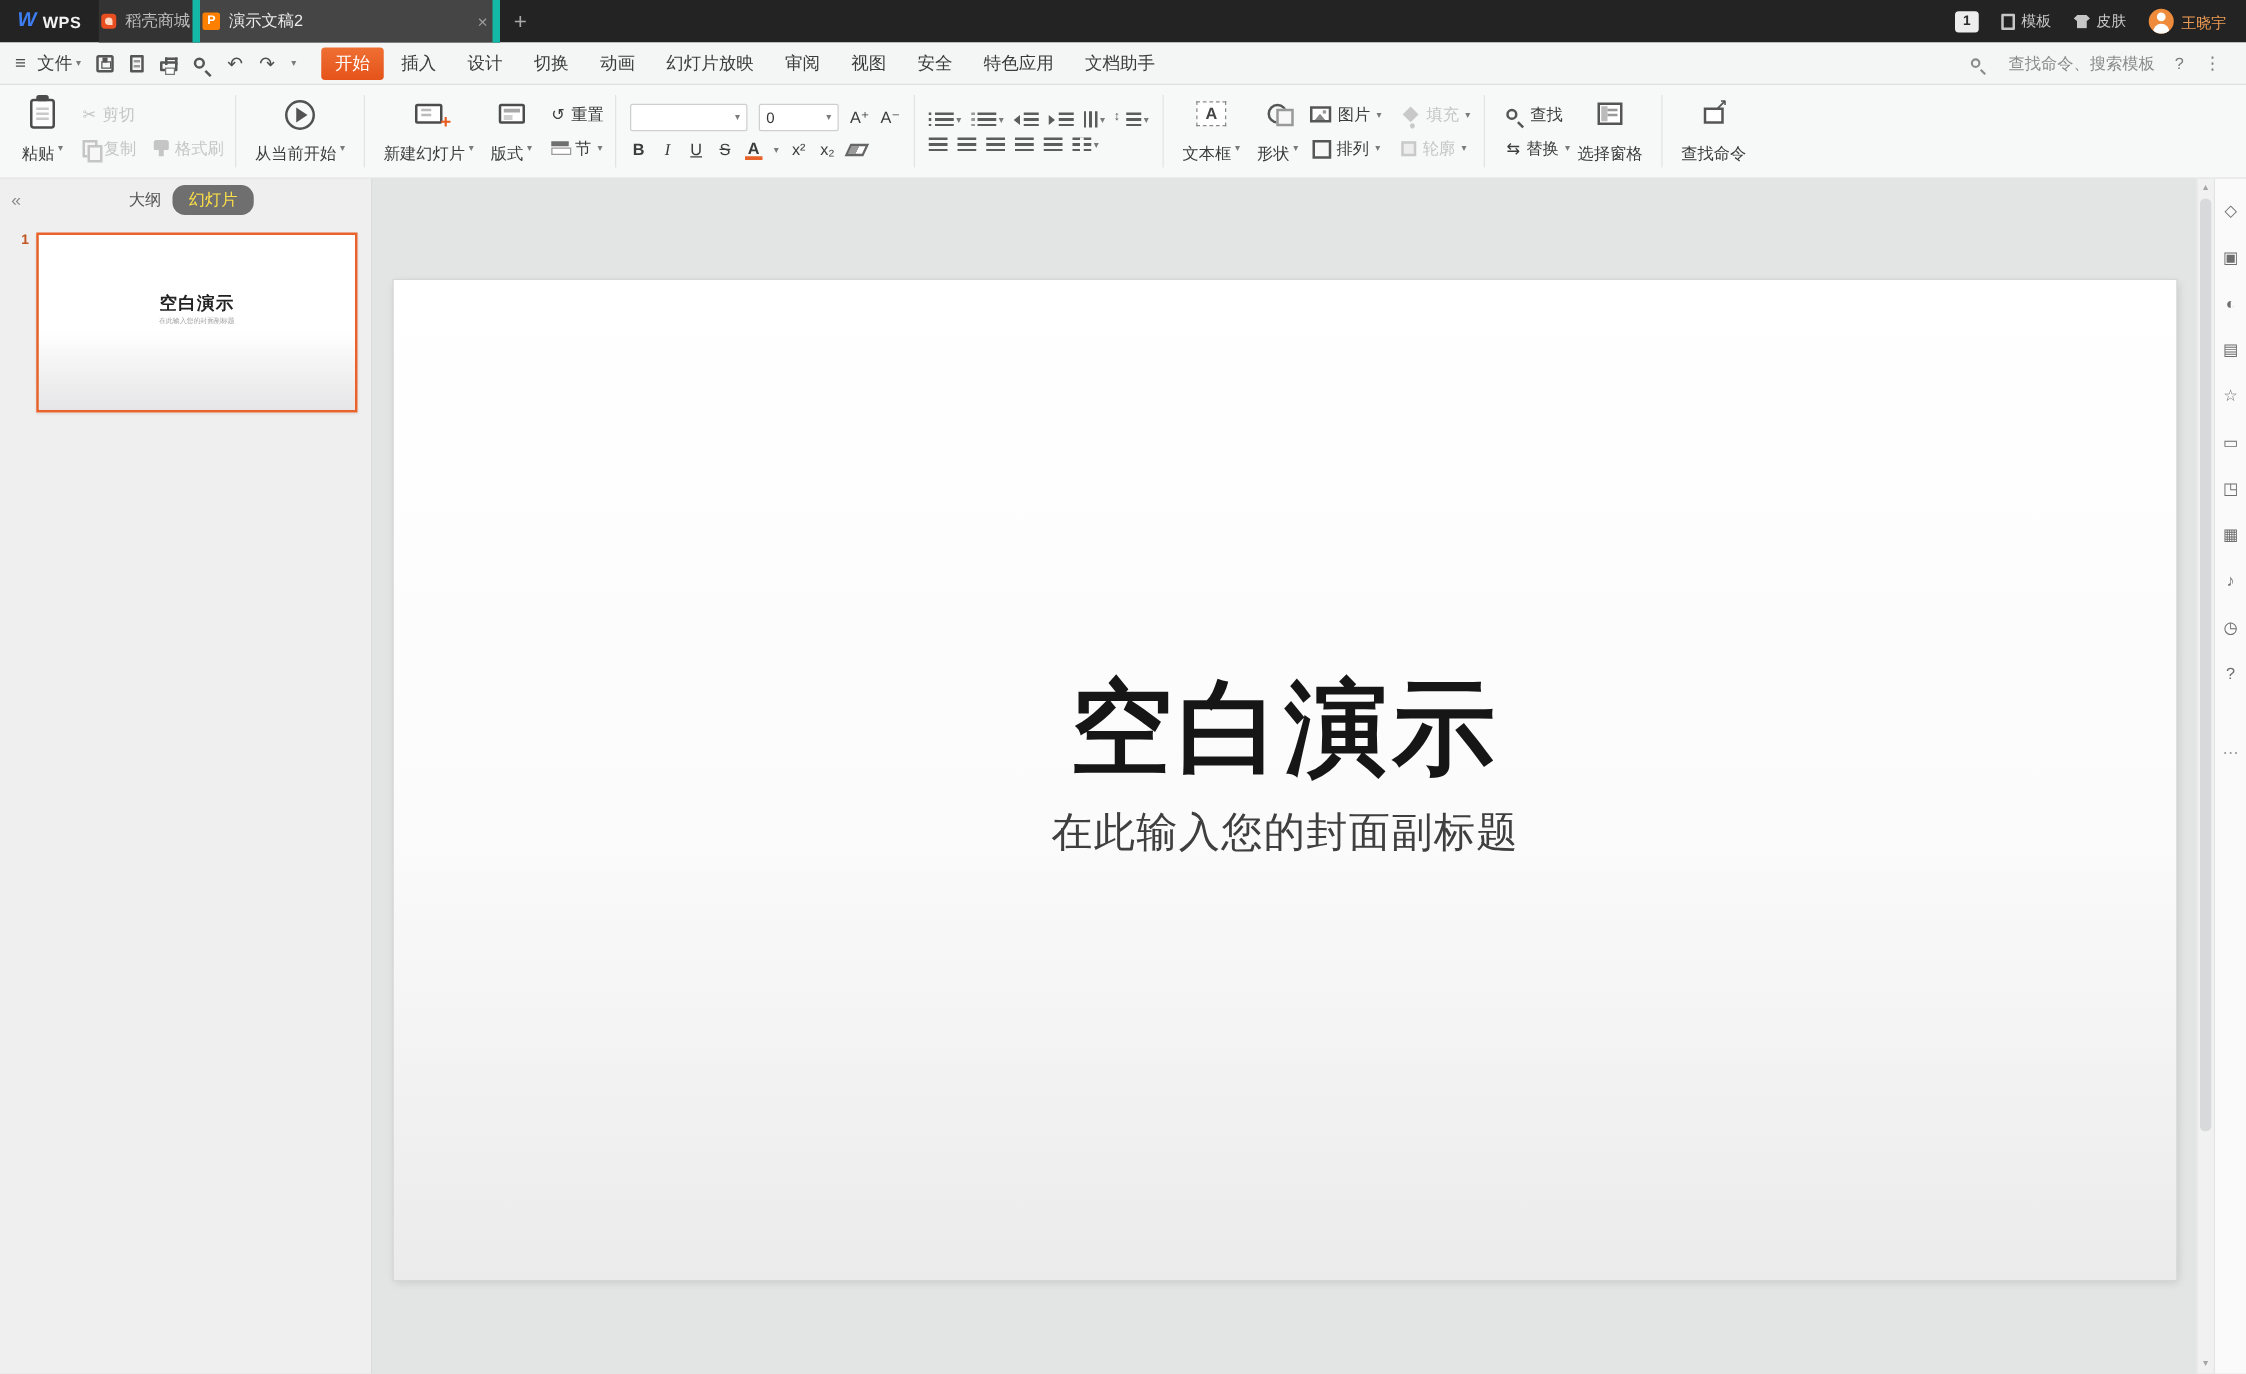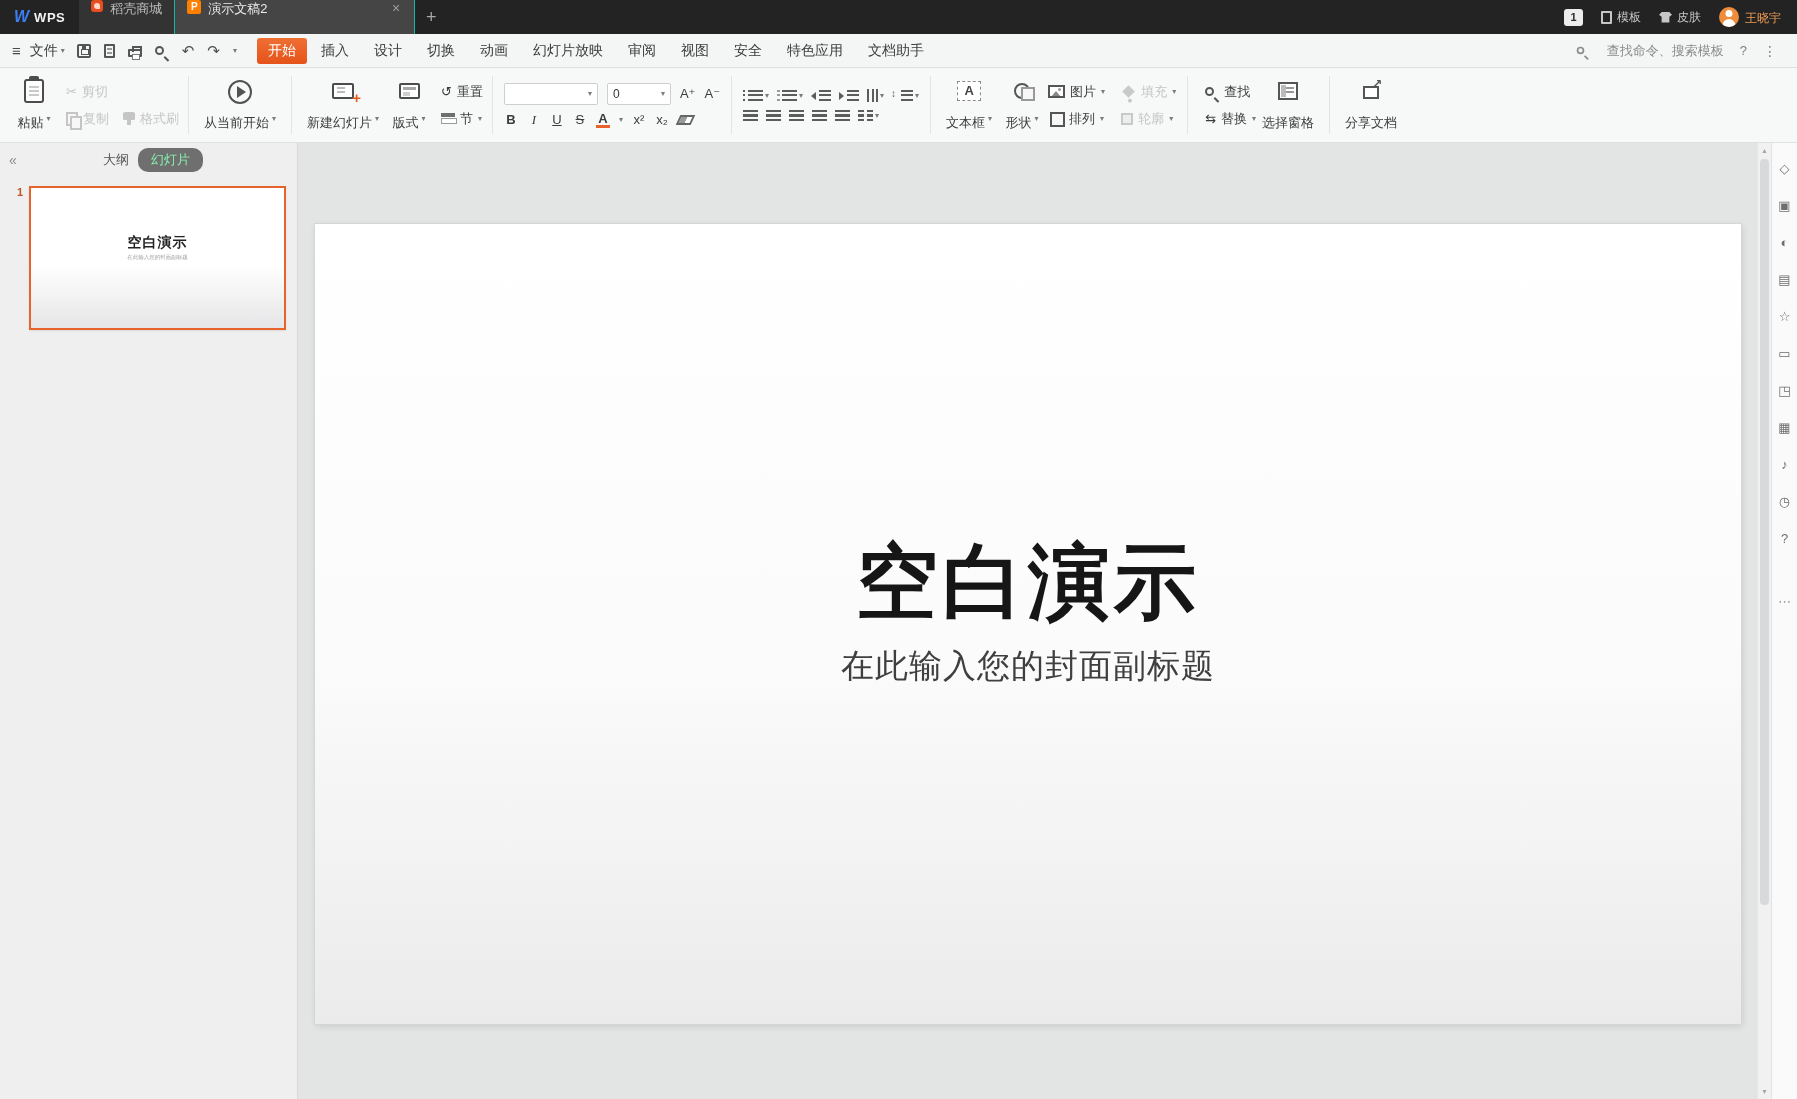--- a/index.html
+++ b/index.html
@@ -5,21 +5,21 @@
   * { margin:0; padding:0; box-sizing:border-box; }
   html,body { width:1797px; height:1099px; overflow:hidden; }
   body { font-family:"Liberation Sans","DejaVu Sans",sans-serif; font-size:13px; background:#e3e4e4; cursor:default; }
 
   
   .titlebar { height:34px; background:#232323; display:flex; align-items:stretch; color:#c9c9c9; }
   .tb-left { display:flex; align-items:stretch; }
   .wps-home { display:flex; align-items:center; gap:5px; padding:0 14px; }
   .wps-w { color:#3d7ef2; font-weight:bold; font-size:16px; font-style:italic; }
   .wps-label { color:#f2f2f2; font-weight:bold; font-size:13px; letter-spacing:.5px; }
-  .ftab { display:flex; align-items:flex-start; gap:7px; padding:0 12px; background:#333333; color:#bdbdbd; font-size:13px; border-right:1px solid #14b8a6; }
+  .ftab { display:flex; align-items:center; gap:7px; padding:0 2px; background:#333333; color:#bdbdbd; font-size:13px; border-right:6px solid #14b8a6; }
   .ftab.active { background:#454545; color:#ececec; width:240px; }
   .tab-close { margin-left:auto; color:#9d9d9d; font-size:14px; padding:0 2px; }
   .newtab { width:32px; display:flex; align-items:center; justify-content:center; color:#a8a8a8; font-size:18px; }
   .tb-right { margin-left:auto; display:flex; align-items:center; gap:18px; padding-right:16px; font-size:12px; }
   .count-badge { width:19px; height:17px; background:#ededed; color:#2b2b2b; border-radius:3px; font-size:11px; font-weight:bold; display:flex; align-items:center; justify-content:center; }
   .tb-item { display:flex; align-items:center; gap:5px; color:#c6c6c6; }
   .tb-user { display:flex; align-items:flex-end; gap:6px; }
   .user-name { color:#ef9c54; }
   .avatar { width:20px; height:20px; border-radius:50%; background:#ef8c3c; position:relative; overflow:hidden; display:inline-block; }
   .avatar::before { content:""; position:absolute; top:3px; left:50%; transform:translateX(-50%); width:7px; height:7px; border-radius:50%; background:#fff; }
@@ -138,21 +138,21 @@
 
   .grid2 { display:grid; grid-template-columns:auto auto; column-gap:16px; row-gap:9px; margin:0 2px; }
 
   
   .main { display:flex; height:956px; }
 
   .sidebar { width:298px; background:#efefef; border-right:1px solid #d8d8d8; position:relative; flex:none; }
   .sb-head { height:34px; display:flex; align-items:center; justify-content:center; position:relative; font-size:13px; }
   .sb-collapse { position:absolute; left:9px; color:#8a8a8a; font-size:14px; }
   .sb-tab { color:#555; margin:0 9px; }
-  .sb-tab.active { background:#6f6f6f; color:#86efac; border-radius:10px; padding:3px 13px; margin:0; }
+  .sb-tab.active { background:#6f6f6f; color:#fde047; border-radius:10px; padding:3px 13px; margin:0; }
   .thumb-wrap { position:relative; margin:9px 12px 0 29px; }
   .thumb-num { position:absolute; left:-12px; top:0; font-size:11px; color:#c05621; font-weight:bold; }
   .thumb { width:257px; height:144px; background:linear-gradient(#ffffff 55%,#eeeeef 85%,#e6e6e8); border:2px solid #e8632c; text-align:center; box-shadow:0 1px 2px rgba(0,0,0,.08); }
   .t-title { margin-top:46px; font-size:14px; font-weight:bold; color:#222; letter-spacing:1px; }
   .t-sub { font-size:10px; color:#a0a0a0; transform:scale(.55); transform-origin:center top; margin-top:1px; white-space:nowrap; }
 
   .canvas { flex:1; background:#e3e4e4; position:relative; overflow:hidden; }
   .slide { position:absolute; left:17px; top:81px; width:1426px; height:800px;
            background:linear-gradient(180deg,#ffffff 0%,#fbfbfb 55%,#ebebec 100%);
            box-shadow:0 0 0 1px #d6d6d6, 1px 2px 7px rgba(0,0,0,.13); }
@@ -443,21 +443,21 @@
     <span class="ic ic-paneI"></span>
     <span class="blabel">
         <span>选择窗格</span>
       </span>
   </div>
   <div class="vdiv"></div>
 
   <div class="bigbtn">
     <span class="ic ic-shareI"></span>
     <span class="blabel">
-        <span>分享文档</span>
+        <span>查找命令</span>
       </span>
   </div>
 </div>
 
 <div class="main">
 
   <aside class="sidebar">
     <div class="sb-head">
       <span class="sb-collapse">«</span>
       <span class="sb-tab">大纲</span>

